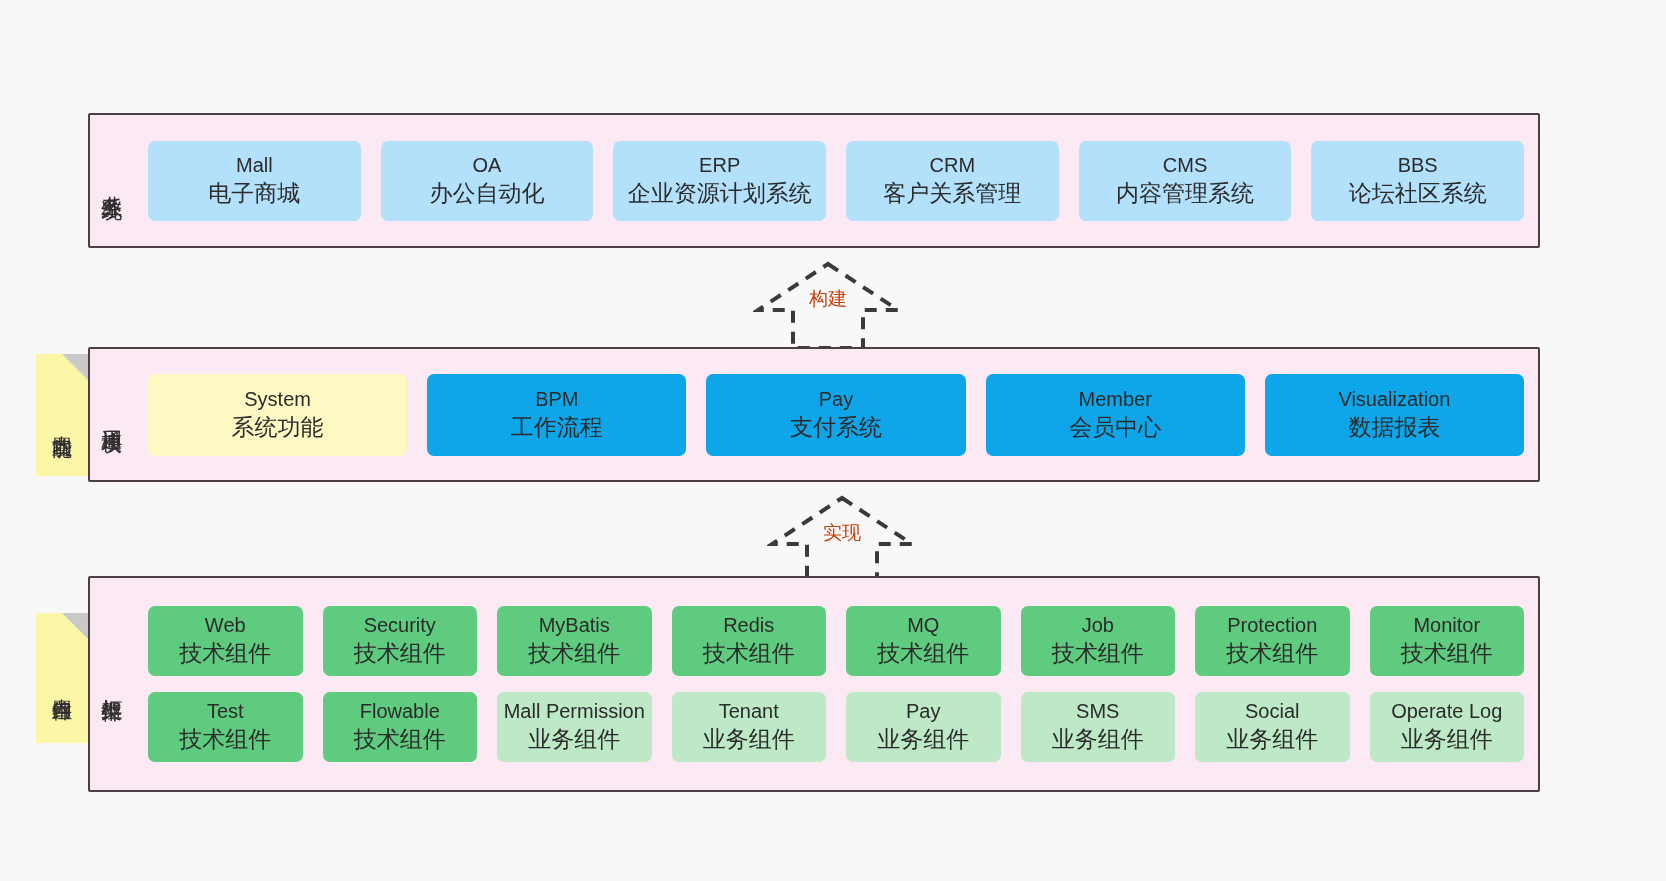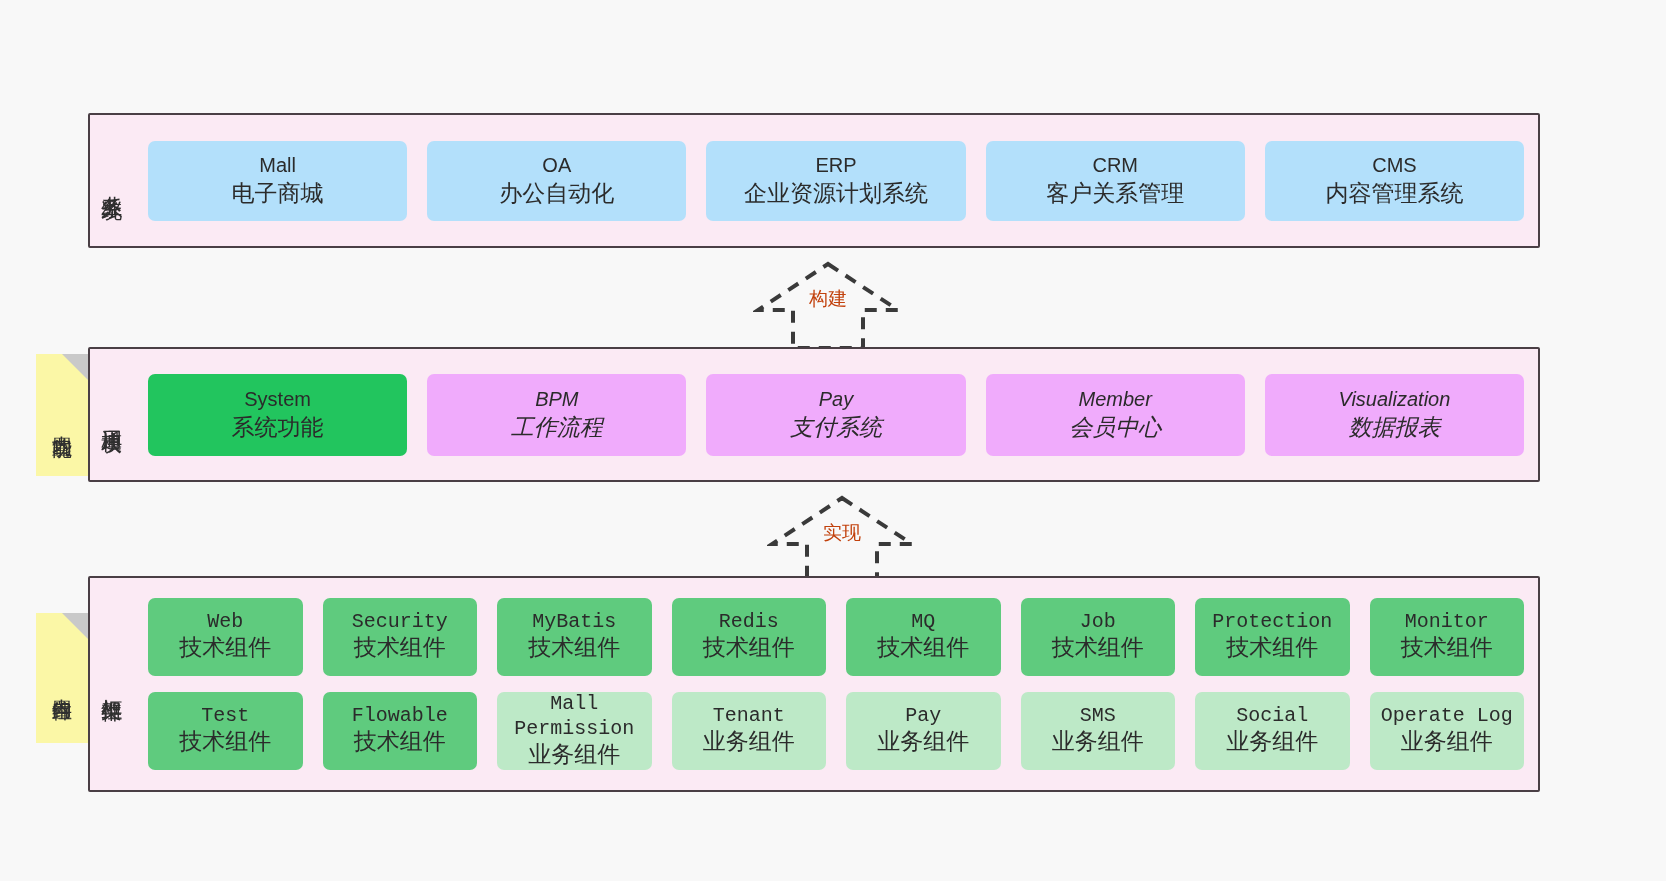--- a/index.html
+++ b/index.html
@@ -77,29 +77,29 @@
   .card .t-en {
     font-size: 20px;
     color: #2b2b2b;
   }
   .card .t-cn {
     font-size: 23px;
     color: #2b2b2b;
   }
 
   .card.blue   { background: #b3e0fb; }
-  .card.redd   { background: #22c55e; }
-  .card.pinkl  { background: #f0abfc; font-style: italic; }
+  .card.redd   { background: #fef9c3; }
+  .card.pinkl  { background: #0ea5e9; }
   .card.green  { background: #5fcb7e; }
   .card.greenl { background: #bde9c7; }
 
   
   .h-biz   { height: 80px; }
   .h-mod   { height: 82px; }
-  .h-comp  { height: 78px; font-family: Liberation Mono, monospace; }
+  .h-comp  { height: 70px; }
 
   
   .note {
     position: absolute;
     background: #fbf7a6;
     display: flex;
     align-items: center;
     justify-content: center;
     font-size: 20px;
     line-height: 1.14;
@@ -171,20 +171,24 @@
         <div class="card blue h-biz">
           <div class="t-en">CRM</div>
           <div class="t-cn">客户关系管理</div>
         </div>
 
         <div class="card blue h-biz">
           <div class="t-en">CMS</div>
           <div class="t-cn">内容管理系统</div>
         </div>
 
+        <div class="card blue h-biz">
+          <div class="t-en">BBS</div>
+          <div class="t-cn">论坛社区系统</div>
+        </div>
 
       </div>
     </div>
   </div>
 
   <div class="arrow" style="left:753px; top:258px;">
     <svg viewBox="0 0 150 92">
       <path d="M 75 6 L 145 52 L 110 52 L 110 90 L 40 90 L 40 52 L 5 52 Z" fill="none" stroke="#3a3a3a" stroke-width="4" stroke-dasharray="12 9" stroke-linejoin="miter"></path>
     </svg>
     <div class="arrow-label">构建</div>

